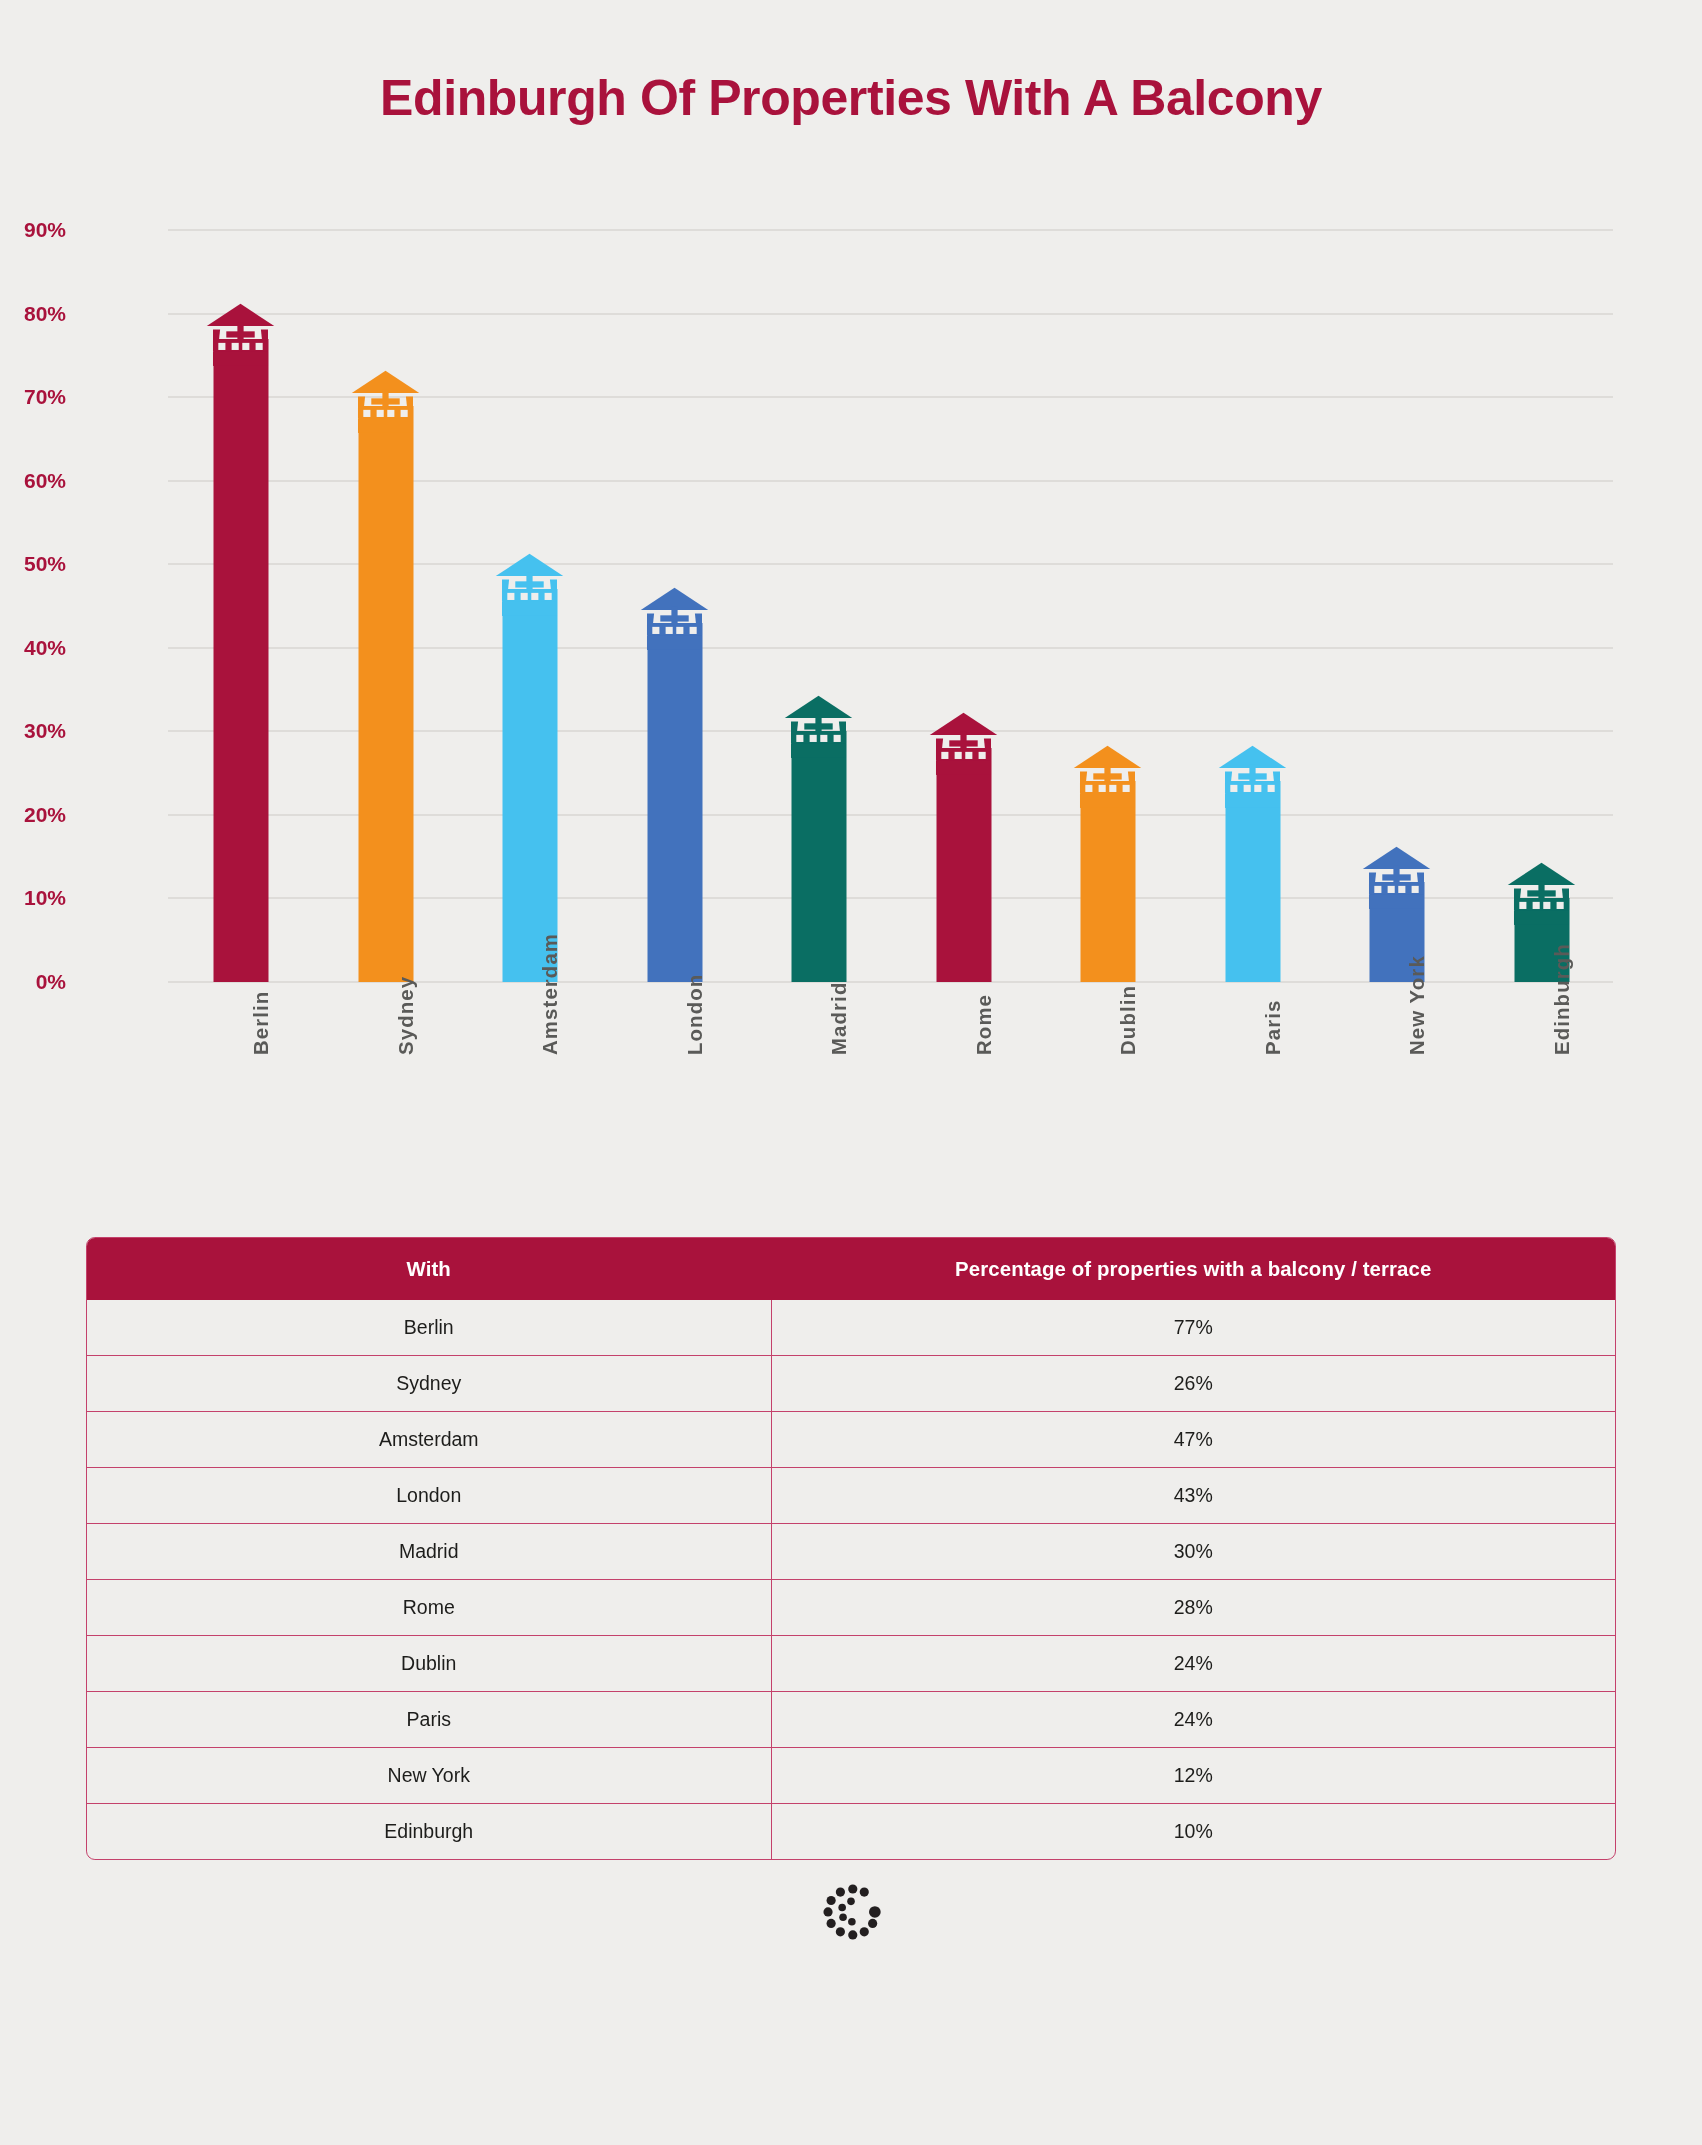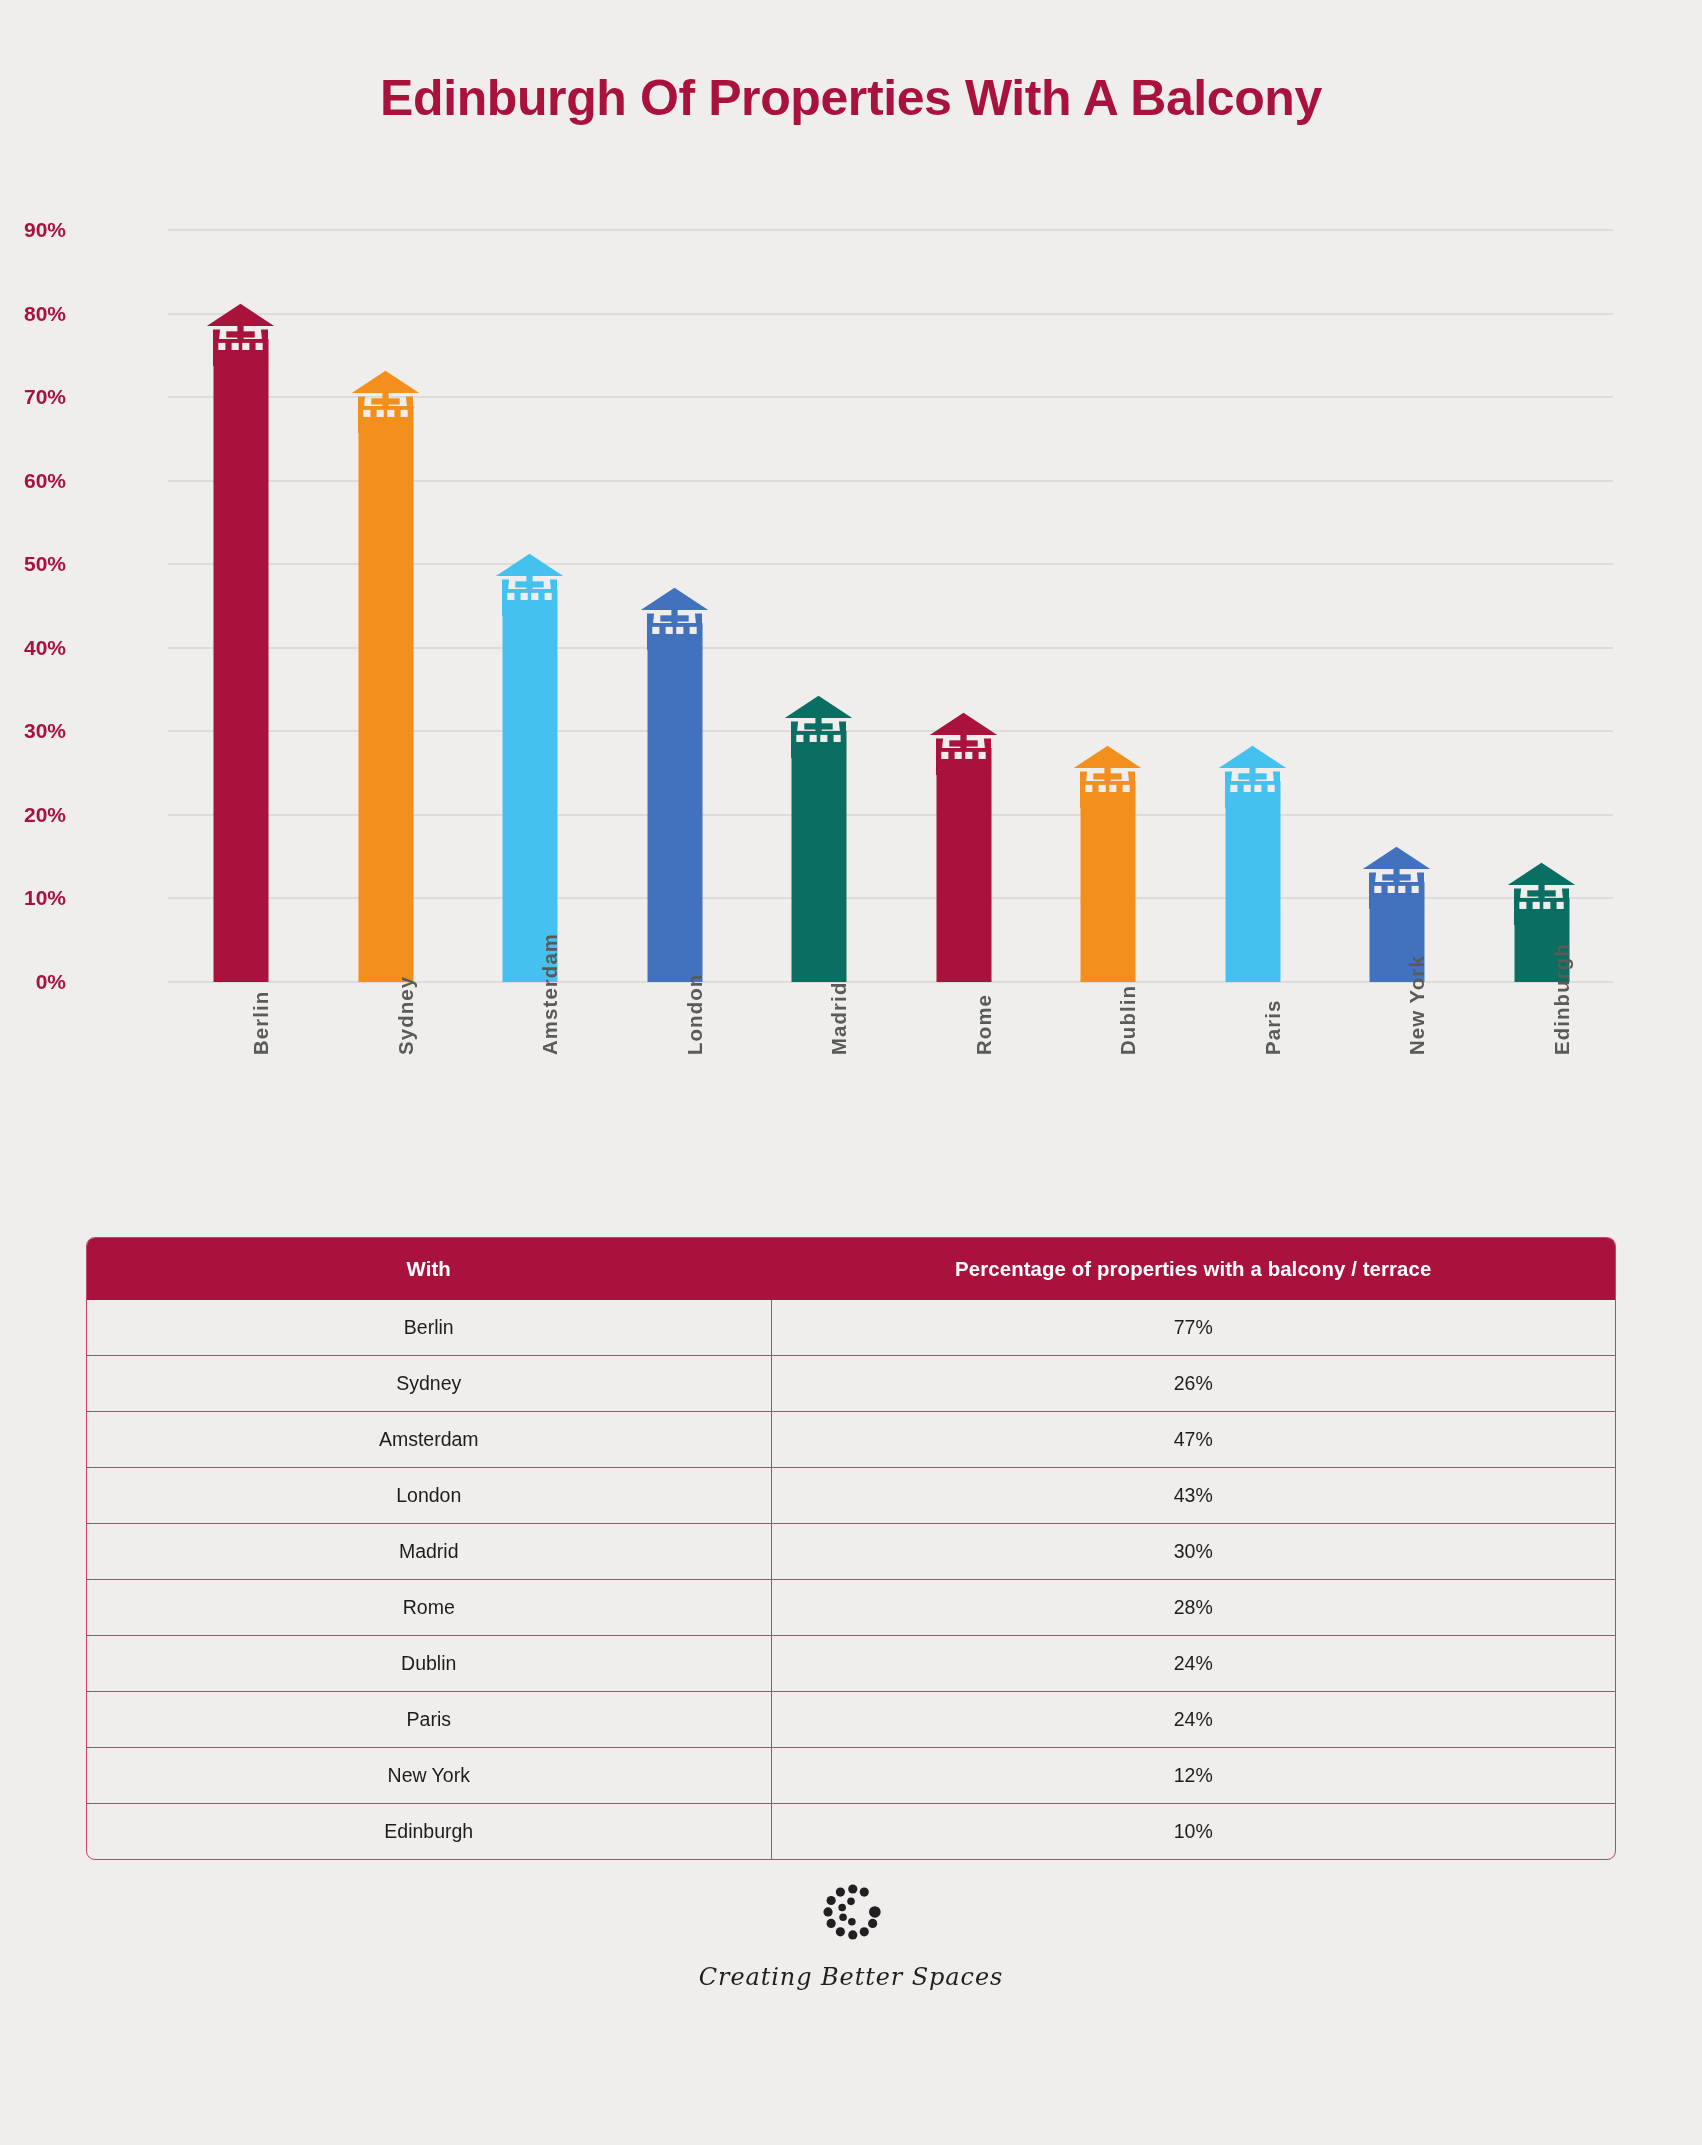--- a/index.html
+++ b/index.html
@@ -511,15 +511,14 @@
         <circle cx="67.5" cy="49" r="5.2"></circle>
         <circle cx="70" cy="36" r="6.6"></circle>
         <circle cx="58" cy="13.5" r="5.2"></circle>
         <circle cx="43" cy="24" r="4.3"></circle>
         <circle cx="33" cy="31" r="4.3"></circle>
         <circle cx="34" cy="42" r="4.3"></circle>
         <circle cx="44" cy="47" r="4.3"></circle>
       </g>
     </svg>
   </div>
-  <div class="logo-tag">Creating Better Spaces</div>
 </div>
 
 
 </body></html>

